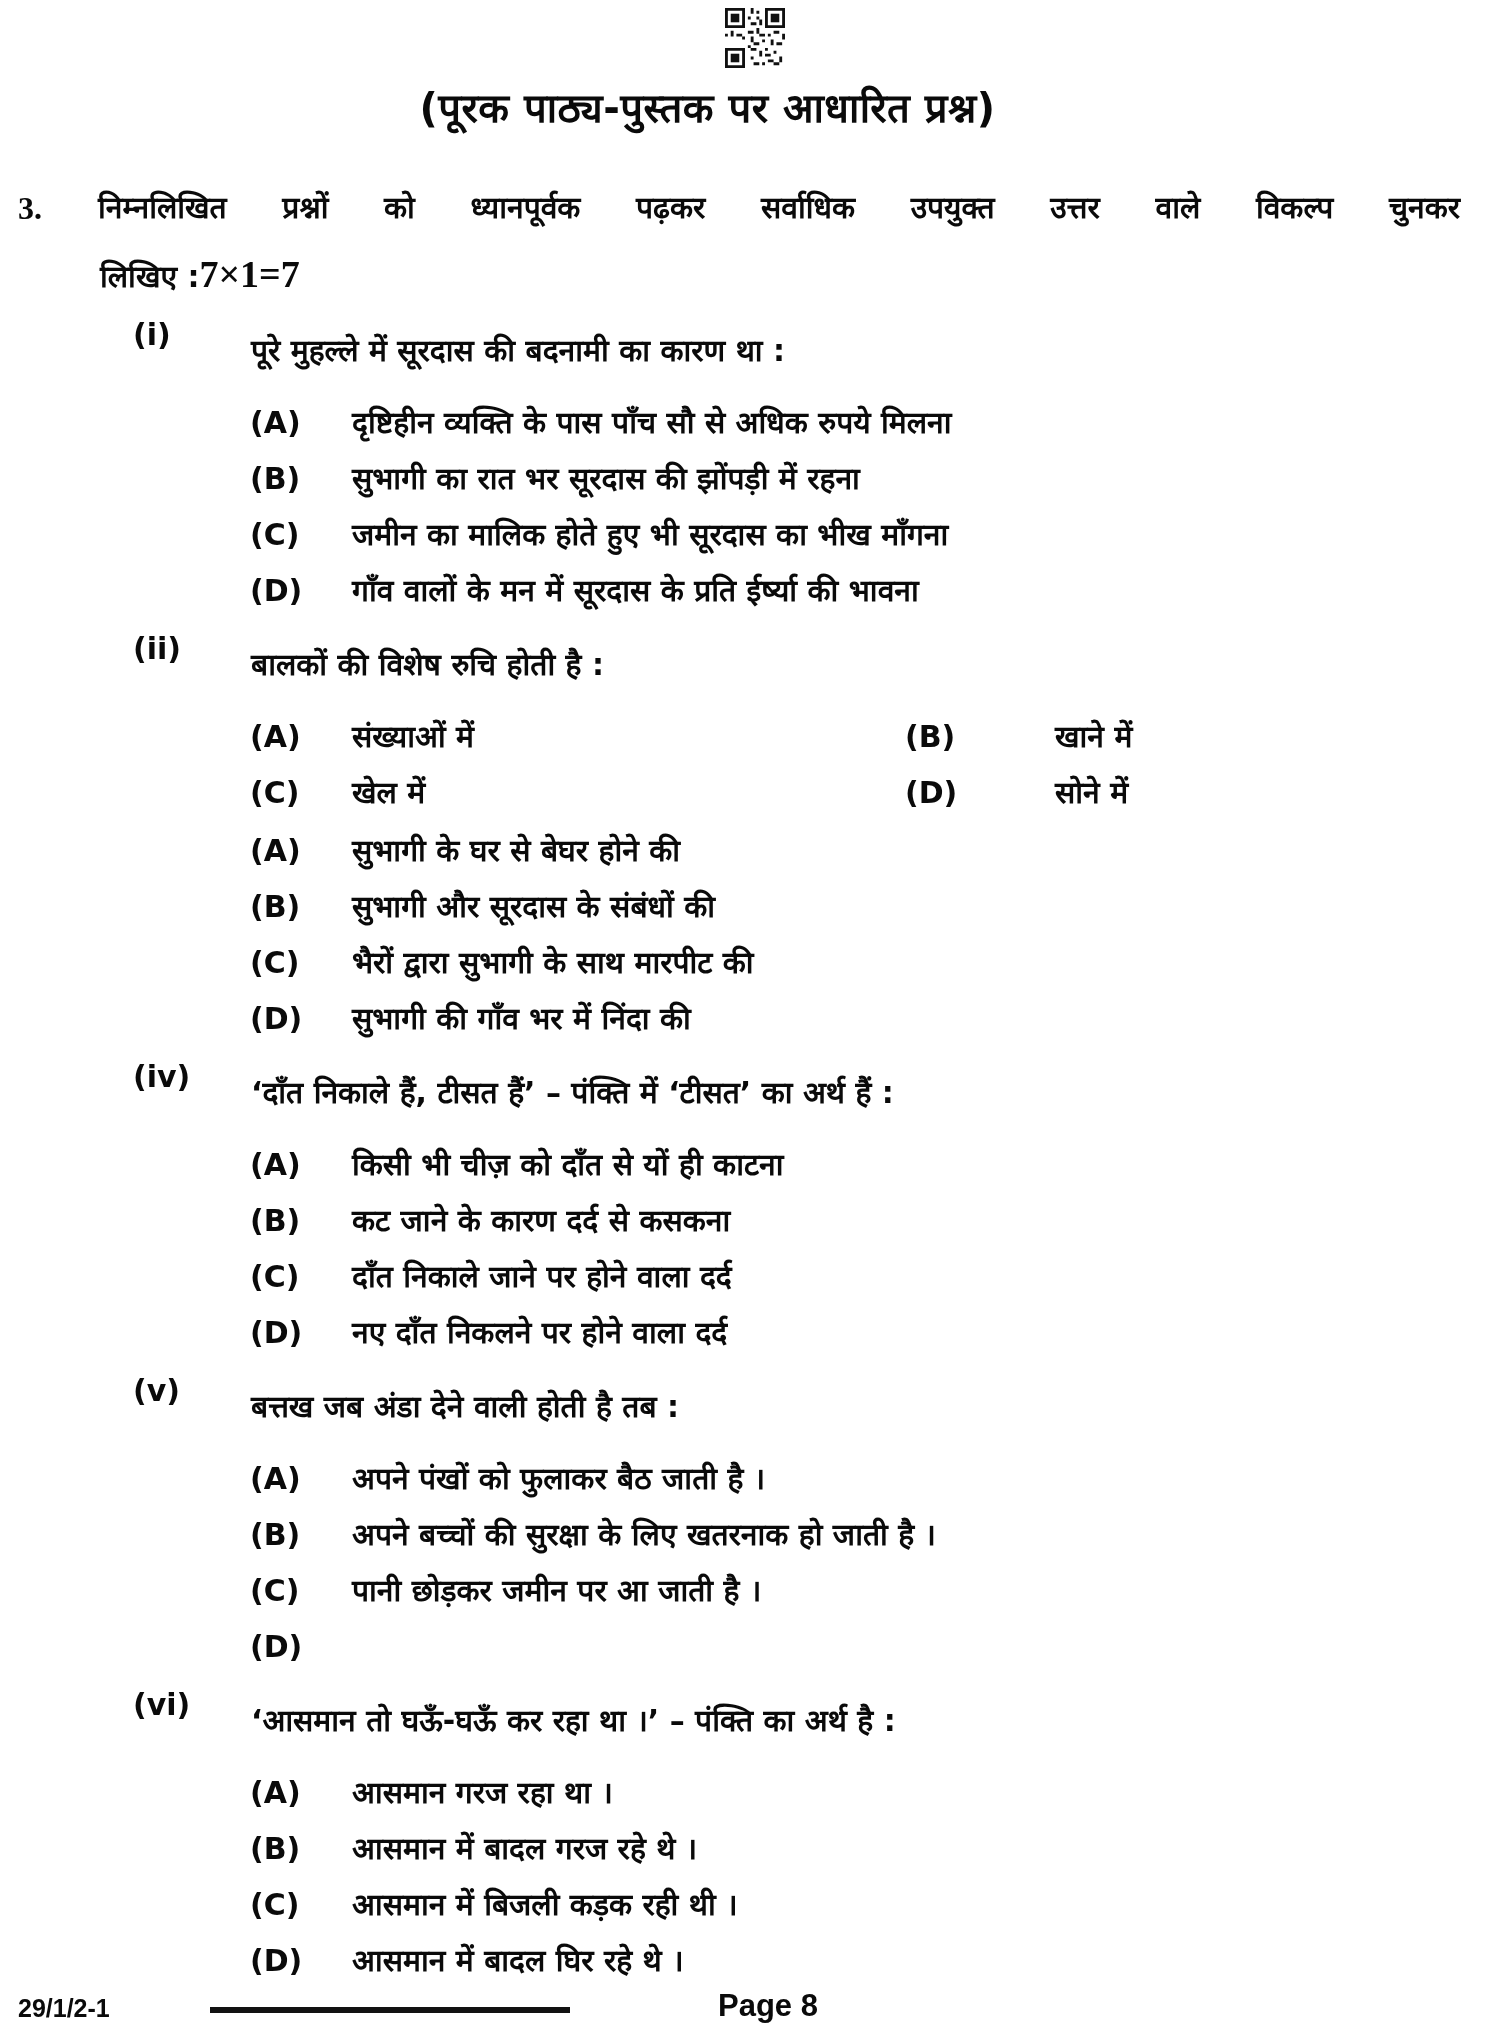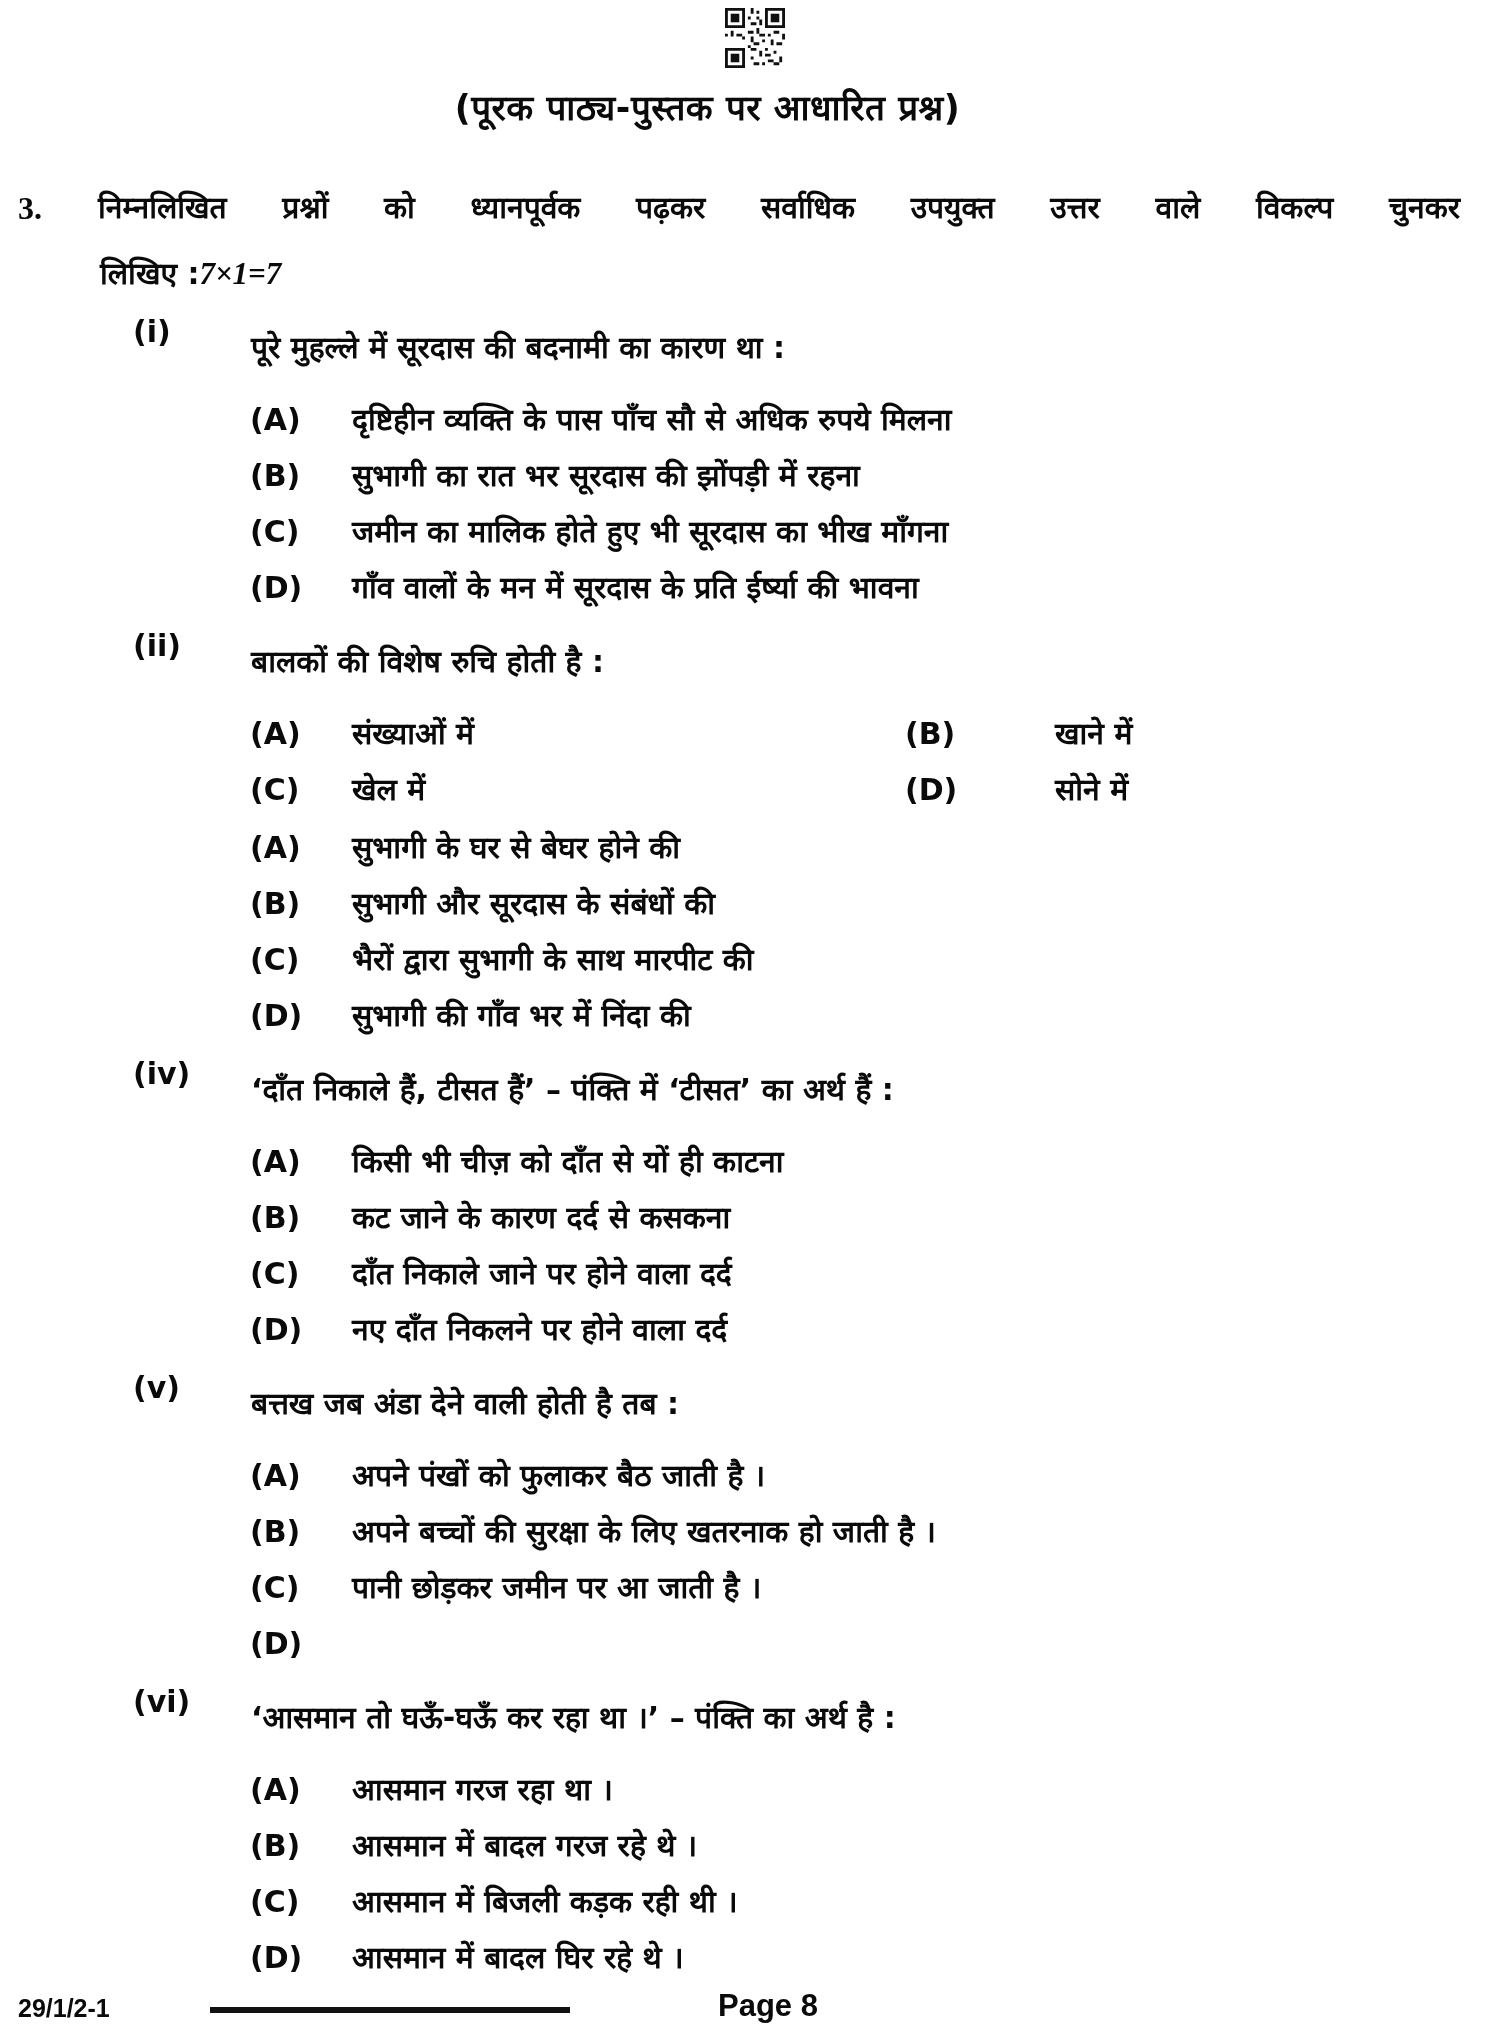--- a/index.html
+++ b/index.html
@@ -22,21 +22,21 @@
   
   .qr-row { height: 68px; }
   .qr-svg { display: block; margin: 8px 0 0 723px; }
 
   
   .heading {
     width: max-content;
     margin: 10px auto 0;
     position: relative;
     left: -45px;
-    font-size: 35px;
+    font-size: 40px;
     font-weight: 800;
     letter-spacing: 0.5px;
   }
 
   
   .q3-head {
     display: flex;
     margin-top: 56px;
   }
   .q3-num {
@@ -54,23 +54,22 @@
     text-align-last: justify;
   }
   .q3-line2-row {
     display: flex;
     justify-content: flex-start;
     align-items: baseline;
     margin: 22px 43px 0 100px;
   }
   .marks {
     font-family: "Liberation Serif", "DejaVu Serif", serif;
-    font-style: italic;
     font-weight: bold;
-    font-size: 31px;
+    font-size: 38px;
   }
 
   
   .questions { margin: 0 40px 0 133px; }
   .question { margin-top: 14px; }
   .q-row { display: flex; margin-top: 14px; }
   .q-roman { flex: none; width: 102px; }
   .q-text {
     flex: 1;
     margin: 16px;

